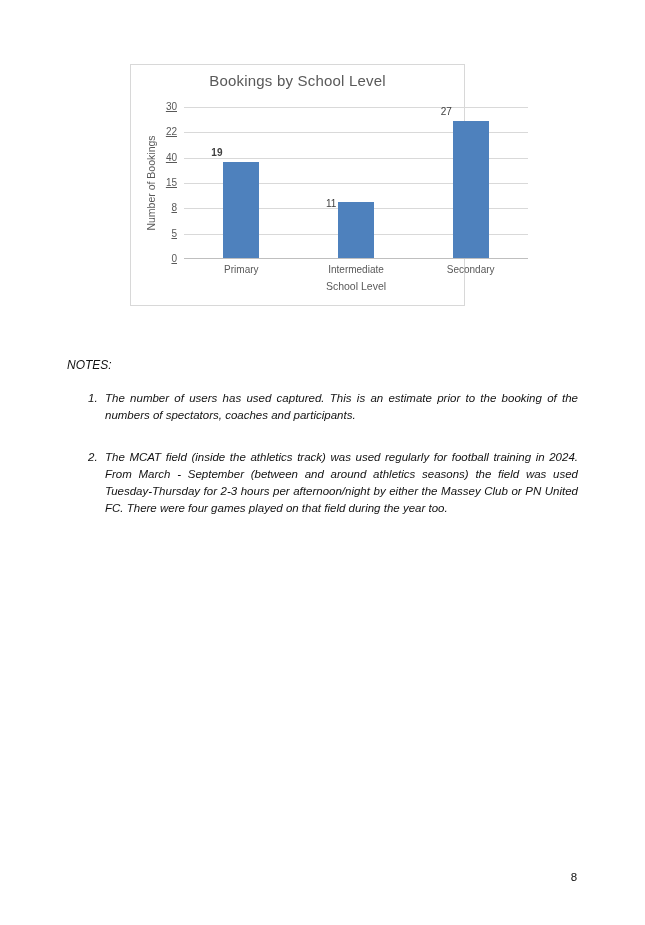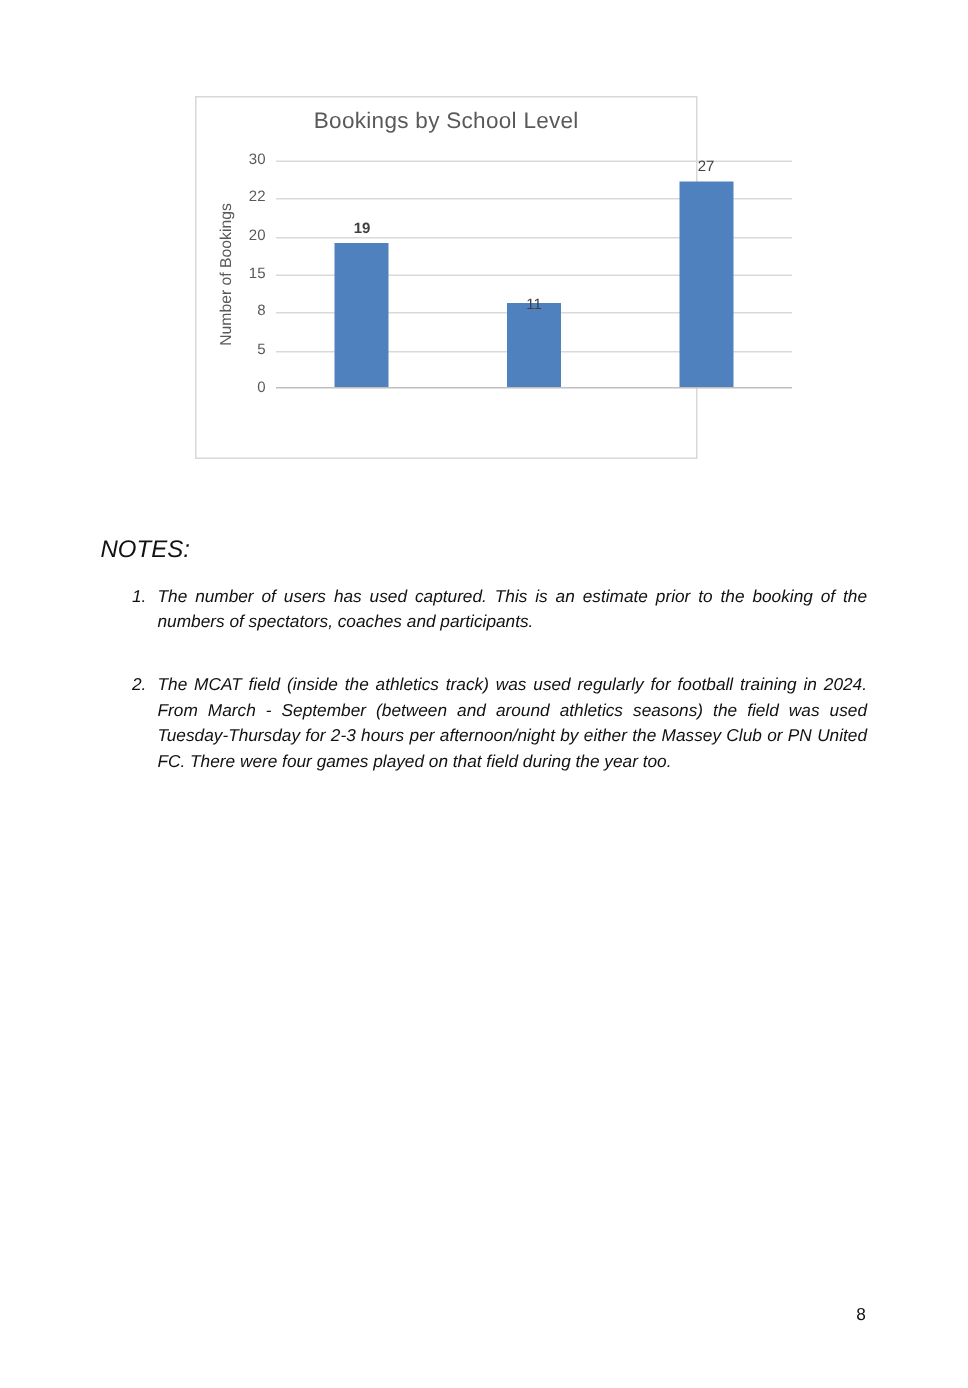--- a/index.html
+++ b/index.html
@@ -48,38 +48,38 @@
     height: 1px;
     background: #d9d9d9;
   }
   .bar {
     position: absolute;
     bottom: 0;
   }
   .bar-value-label {
     position: absolute;
     width: 60px;
-    text-align: center;
     font-size: 10px;
     color: #404040;
   }
   .y-axis-ticks {
     position: absolute;
     left: 0;
     top: 42px;
     width: 46px;
     height: 152px;
   }
   .y-tick-label {
     position: absolute;
     right: 0;
     font-size: 10px;
     line-height: 12px;
     color: #595959;
     text-align: right;
+    text-decoration: underline;
   }
   .y-axis-title {
     position: absolute;
     left: 20px;
     top: 118px;
     transform: translate(-50%, -50%) rotate(-90deg);
     white-space: nowrap;
     font-size: 10.5px;
     color: #595959;
   }
@@ -106,21 +106,21 @@
     font-size: 10.5px;
     color: #595959;
   }
 
   
   .notes-heading {
     position: absolute;
     left: 67px;
     top: 358px;
     font-style: italic;
-    font-size: 16px;
+    font-size: 12px;
     color: #111111;
   }
   .note-item {
     position: absolute;
     left: 88px;
     width: 490px;
     display: flex;
     font-style: italic;
     font-size: 11.5px;
     line-height: 17px;
@@ -154,38 +154,44 @@
 <div class="page">
 
   <div class="chart-frame">
     <div class="chart-title">Bookings by School Level</div>
     <div class="y-axis-title">Number of Bookings</div>
     <div class="y-axis-ticks">
         <div class="y-tick-label" style="top: 146px;">0</div>
         <div class="y-tick-label" style="top: 120.667px;">5</div>
         <div class="y-tick-label" style="top: 95.3333px;">8</div>
         <div class="y-tick-label" style="top: 70px;">15</div>
-        <div class="y-tick-label" style="top: 44.6667px;">20</div>
+        <div class="y-tick-label" style="top: 44.6667px;">40</div>
         <div class="y-tick-label" style="top: 19.3333px;">22</div>
         <div class="y-tick-label" style="top: -6px;">30</div>
       </div>
     <div class="plot-area">
         <div class="gridline" style="top: 126.667px; background: rgb(217, 217, 217);"></div>
         <div class="gridline" style="top: 101.333px; background: rgb(217, 217, 217);"></div>
         <div class="gridline" style="top: 76px; background: rgb(217, 217, 217);"></div>
         <div class="gridline" style="top: 50.6667px; background: rgb(217, 217, 217);"></div>
         <div class="gridline" style="top: 25.3333px; background: rgb(217, 217, 217);"></div>
         <div class="gridline" style="top: 0px; background: rgb(217, 217, 217);"></div>
         <div class="bar" style="left: 39.3333px; width: 36px; height: 96.2667px; background: rgb(78, 129, 189);"></div>
         <div class="bar-value-label" style="left: 27.3333px; bottom: 100.267px; color: rgb(64, 64, 64); font-weight: bold;">19</div>
         <div class="bar" style="left: 154px; width: 36px; height: 55.7333px; background: rgb(78, 129, 189);"></div>
         <div class="bar-value-label" style="left: 142px; bottom: 49px; color: rgb(64, 64, 64);">11</div>
         <div class="bar" style="left: 268.667px; width: 36px; height: 136.8px; background: rgb(78, 129, 189);"></div>
         <div class="bar-value-label" style="left: 256.667px; bottom: 140.8px; color: rgb(64, 64, 64);">27</div>
       </div>
+    <div class="x-axis-labels">
+        <div class="x-category-label" style="left: -2.66667px;">Primary</div>
+        <div class="x-category-label" style="left: 112px;">Intermediate</div>
+        <div class="x-category-label" style="left: 226.667px;">Secondary</div>
+      </div>
+    <div class="x-axis-title">School Level</div>
   </div>
 
   <div class="notes-heading">NOTES:</div>
 
   <div class="note-item note-item-1">
     <span class="note-number">1.</span>
     <span class="note-text">The number of users has used captured. This is an estimate prior to the booking of the numbers of spectators, coaches and participants.</span>
   </div>
 
   <div class="note-item note-item-2">

